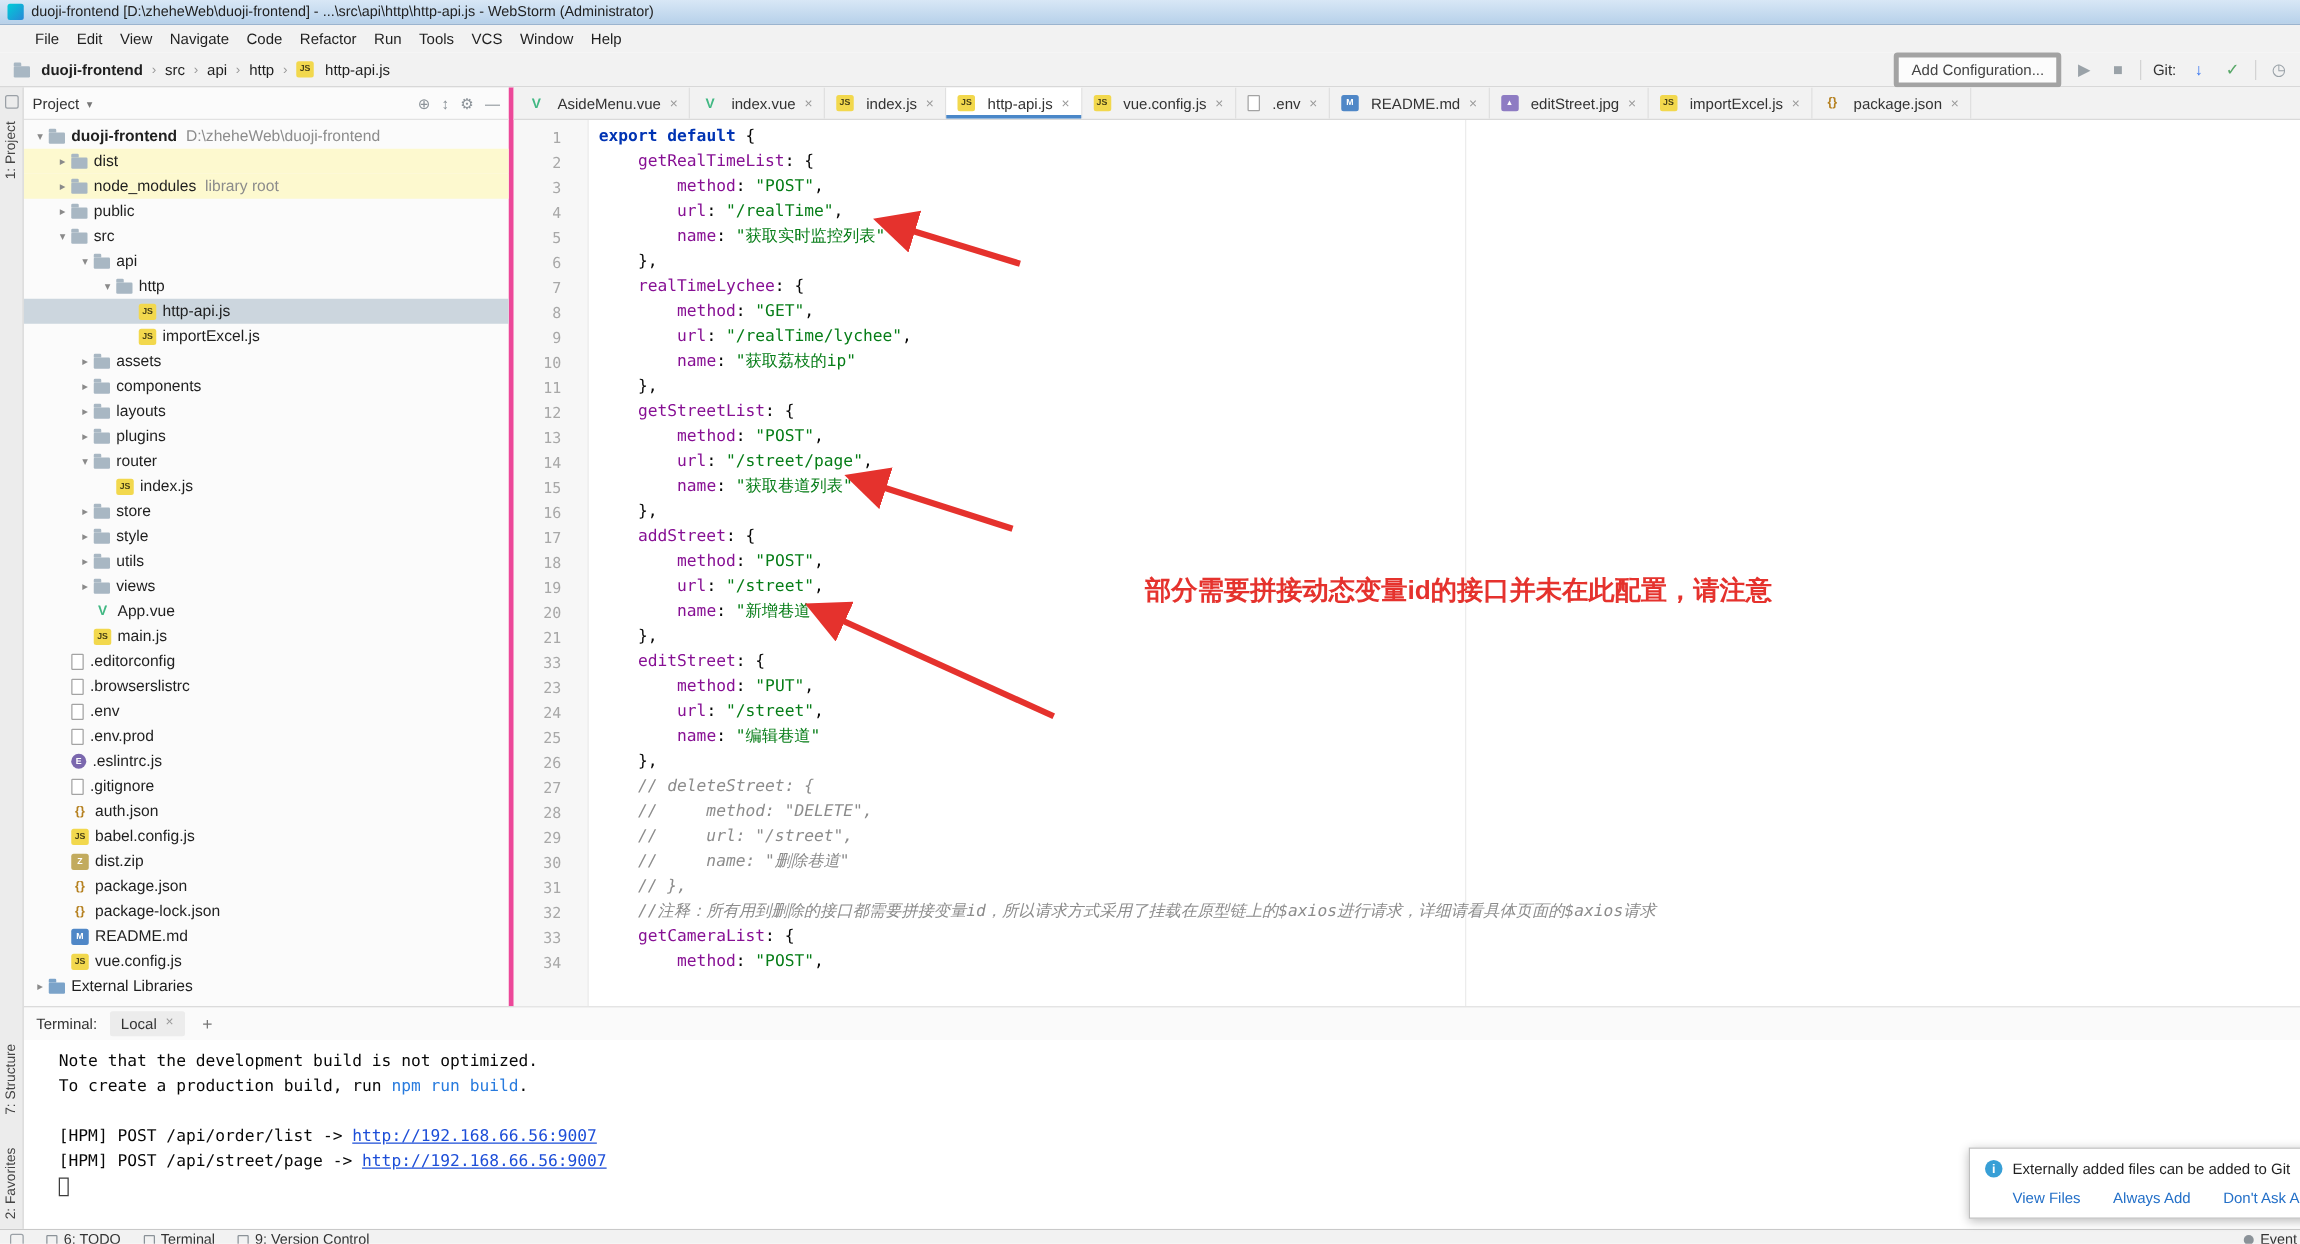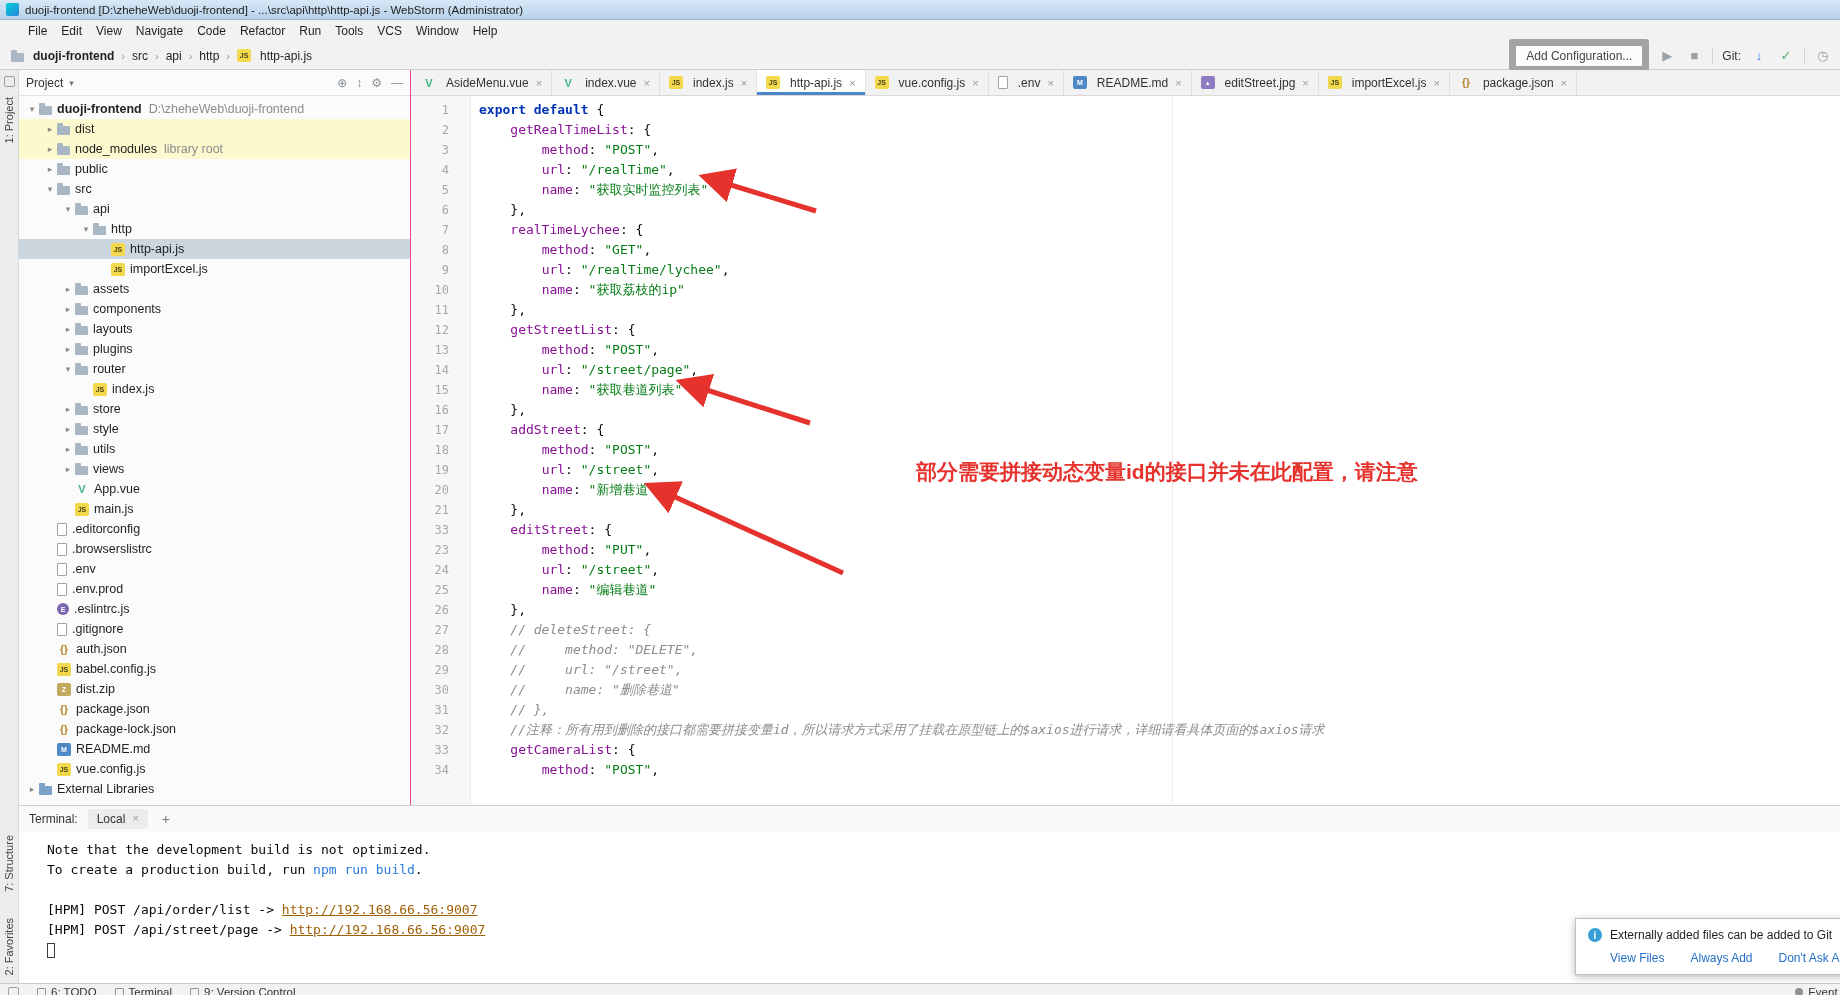--- a/index.html
+++ b/index.html
@@ -10,38 +10,38 @@
   .titlebar{height:20px;background:linear-gradient(#d8e7f6,#b7d1ea);border-bottom:1px solid #9ab4cf;display:flex;align-items:center;padding:0 6px;font-size:11.5px;color:#222}
   .app-icon{width:13px;height:13px;border-radius:2px;background:linear-gradient(135deg,#00cdd7,#2888d8);margin-right:6px;flex:none}
   .menubar{height:22px;background:#f2f2f2;display:flex;align-items:center;padding:0 21px}
   .menu-item{padding:2px 7px;border-radius:2px}
   .toolbar{height:28px;background:#f2f2f2;border-bottom:1px solid #cfcfcf;display:flex;align-items:center;justify-content:space-between;padding:0 8px}
   .breadcrumbs{display:flex;align-items:center;gap:3px}
   .crumb{display:flex;align-items:center;gap:4px;padding:1px 3px}
   .crumb.first .bc-label{font-weight:bold}
   .crumb-sep{color:#999;font-size:11px;padding:0 1px}
   .toolbar-right{display:flex;align-items:center;gap:9px}
-  .add-config{border:7px solid #a3a3a3;border-radius:3px;background:#fcfcfc;padding:3px 10px;font-size:12px;color:#444;font-family:inherit}
+  .add-config{border:4px solid #a3a3a3;border-radius:3px;background:#fcfcfc;padding:3px 10px;font-size:12px;color:#444;font-family:inherit}
   .tb-ico{font-size:13px;color:#9aa2a8;width:18px;text-align:center}
   .tb-ico.blue{color:#3574f0}.tb-ico.green{color:#59a869}
   .tb-div{width:1px;height:16px;background:#d3d3d3}
   .git-label{color:#333}
 
   
   .main{display:flex;height:913px}
   .stripe{width:19px;background:#ececec;border-right:1px solid #d8d8d8;position:relative;flex:none}
   .stripe .sq{width:11px;height:11px;border:1px solid #9aa0a6;border-radius:2px;margin:6px auto 10px}
   .vtext{writing-mode:vertical-rl;transform:rotate(180deg);font-size:11px;color:#444;margin:0 auto;white-space:nowrap}
   .stripe-top{position:absolute;top:0;left:0;right:0;display:flex;flex-direction:column;align-items:center}
   .stripe-bottom{position:absolute;bottom:8px;left:0;right:0;display:flex;flex-direction:column;align-items:center;gap:26px}
   .central{flex:1;display:flex;flex-direction:column;min-width:0}
   .upper{display:flex;height:735px;min-height:0}
 
   
-  .project{width:392px;flex:none;border-right:1px solid #ec4899;background:#fbfbfb;display:flex;flex-direction:column}
+  .project{width:392px;flex:none;border-right:4px solid #ec4899;background:#fbfbfb;display:flex;flex-direction:column}
   .project-header{height:26px;display:flex;align-items:center;gap:6px;padding:0 7px;border-bottom:1px solid #e2e2e2;color:#333}
   .ph-caret{color:#777;font-size:9px}
   .ph-icons{margin-left:auto;display:flex;gap:9px;color:#8b9298;font-size:12px}
   .project-tree{flex:1;overflow:hidden;padding-top:3px;white-space:nowrap}
   .tree-row{height:20px;display:flex;align-items:center;font-size:12.5px}
   .tree-row .arrow{width:14px;text-align:center;color:#8a8a8a;font-size:9px;flex:none}
   .tree-row .extra{color:#8c8c8c;margin-left:7px}
   .tree-row.selected{background:#ccd6de}
   .tree-row.hl{background:#fdf9cf}
 
@@ -80,21 +80,21 @@
 
   
   .terminal{height:178px;border-top:1px solid #cfcfcf;background:#fff;display:flex;flex-direction:column}
   .term-header{height:26px;display:flex;align-items:center;gap:10px;padding:0 10px;background:#fafafa;color:#333}
   .term-tab{display:flex;align-items:flex-start;gap:7px;padding:3px 9px;background:#ececec;border-radius:2px}
   .term-tab .close{color:#999;font-size:11px}
   .term-plus{color:#777;font-size:14px;padding:0 4px}
   .term-body{flex:1;font-family:"DejaVu Sans Mono","Liberation Mono",monospace;font-size:13px;line-height:20px;padding:8px 0 0 28px;color:#1a1a1a}
   .term-line{white-space:pre}
   .tok-cmd{color:#287bde}
-  .tok-link{color:#a16207;text-decoration:underline}
+  .tok-link{color:#1d4ed8;text-decoration:underline}
   .term-cursor{display:inline-block;width:8px;height:15px;border:1px solid #3c3c3c;vertical-align:middle}
 
   
   .statusbar{height:20px;background:#f2f2f2;border-top:1px solid #c9c9c9;display:flex;align-items:flex-start;padding:2px 8px 0;gap:18px;font-size:11.5px;color:#333}
   .sb-corner{width:11px;height:11px;border:1px solid #9aa0a6;border-radius:2px;margin-top:1px}
   .sb-item{display:flex;align-items:center;gap:5px;white-space:nowrap}
   .sb-ico{width:9px;height:9px;border:1px solid #8b9298;border-radius:1px}
   .sb-right{margin-left:auto;display:flex;align-items:center;gap:5px;margin-right:-28px;white-space:nowrap}
   .sb-dot{width:8px;height:8px;border-radius:50%;background:#8b9298}
 

